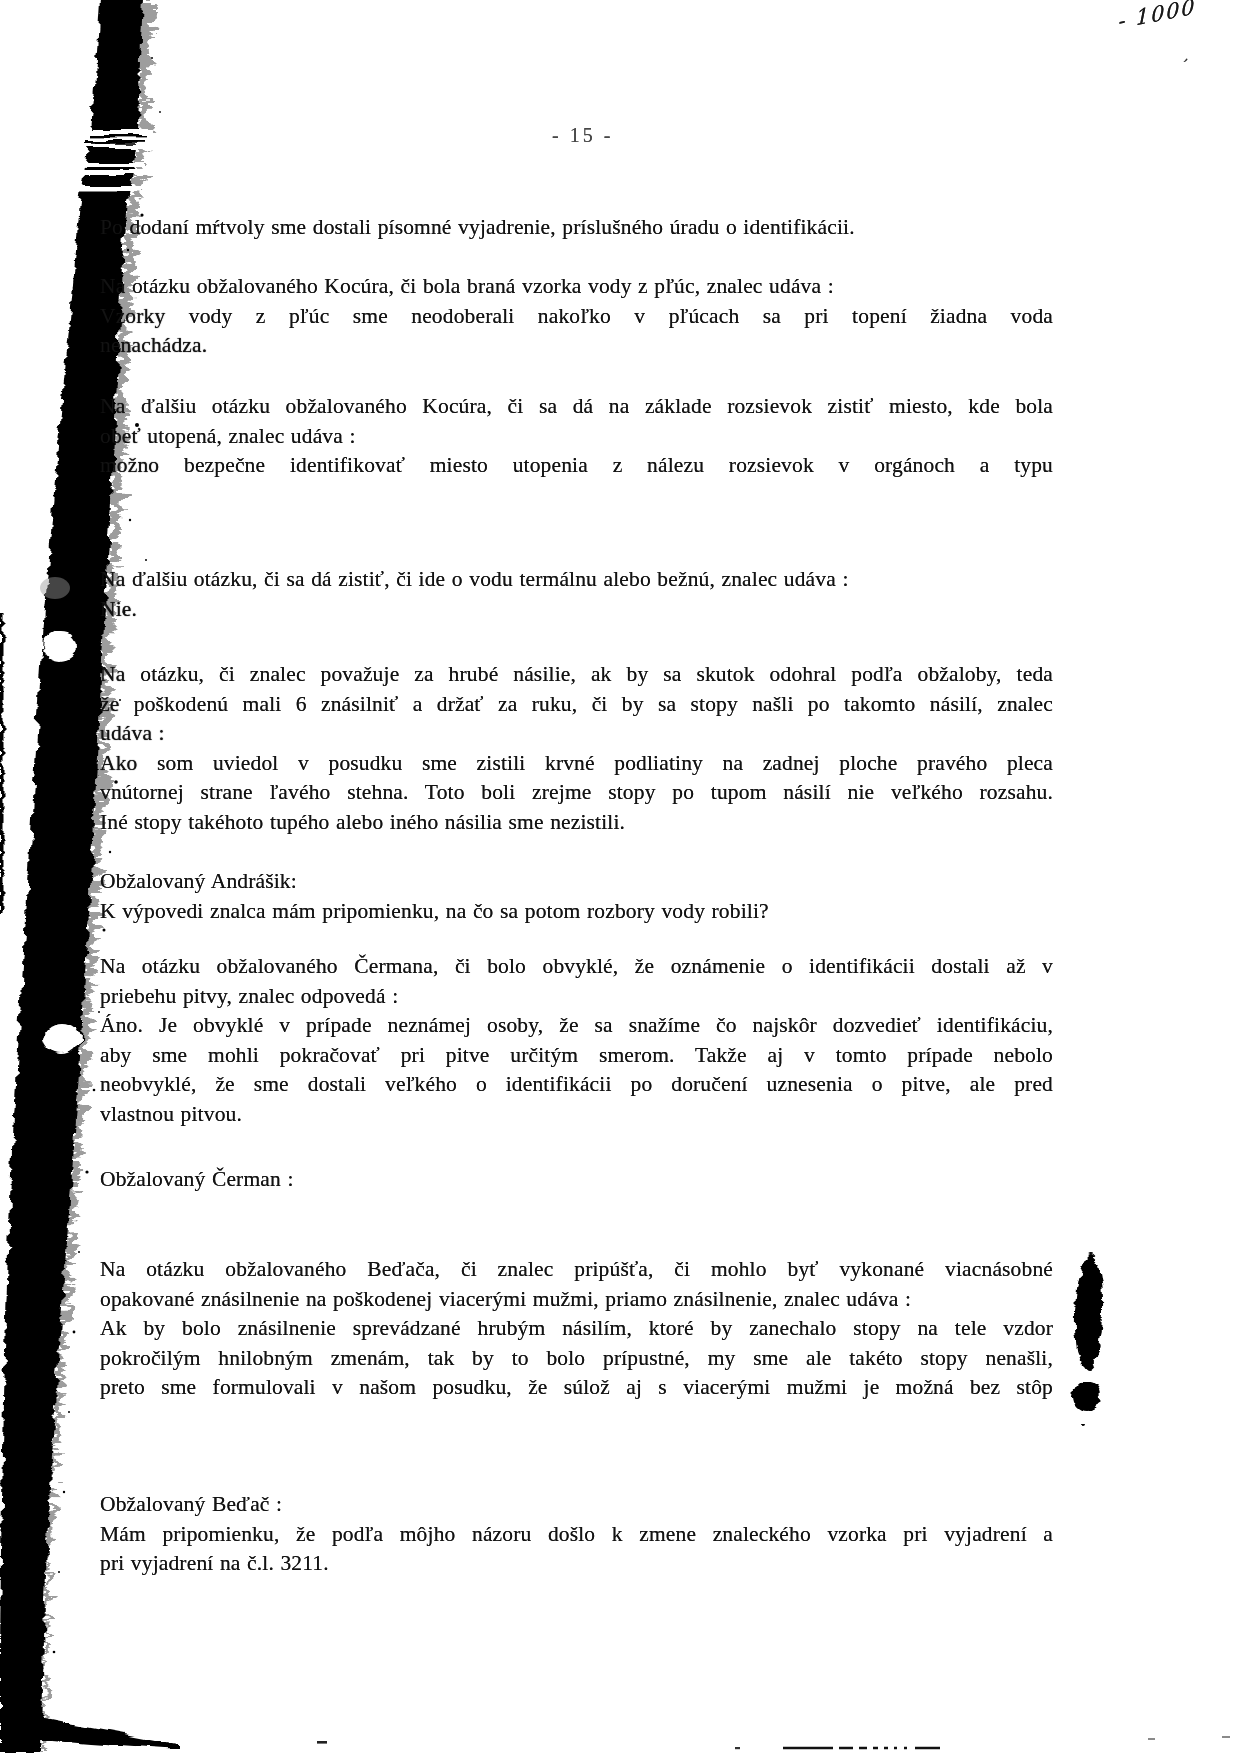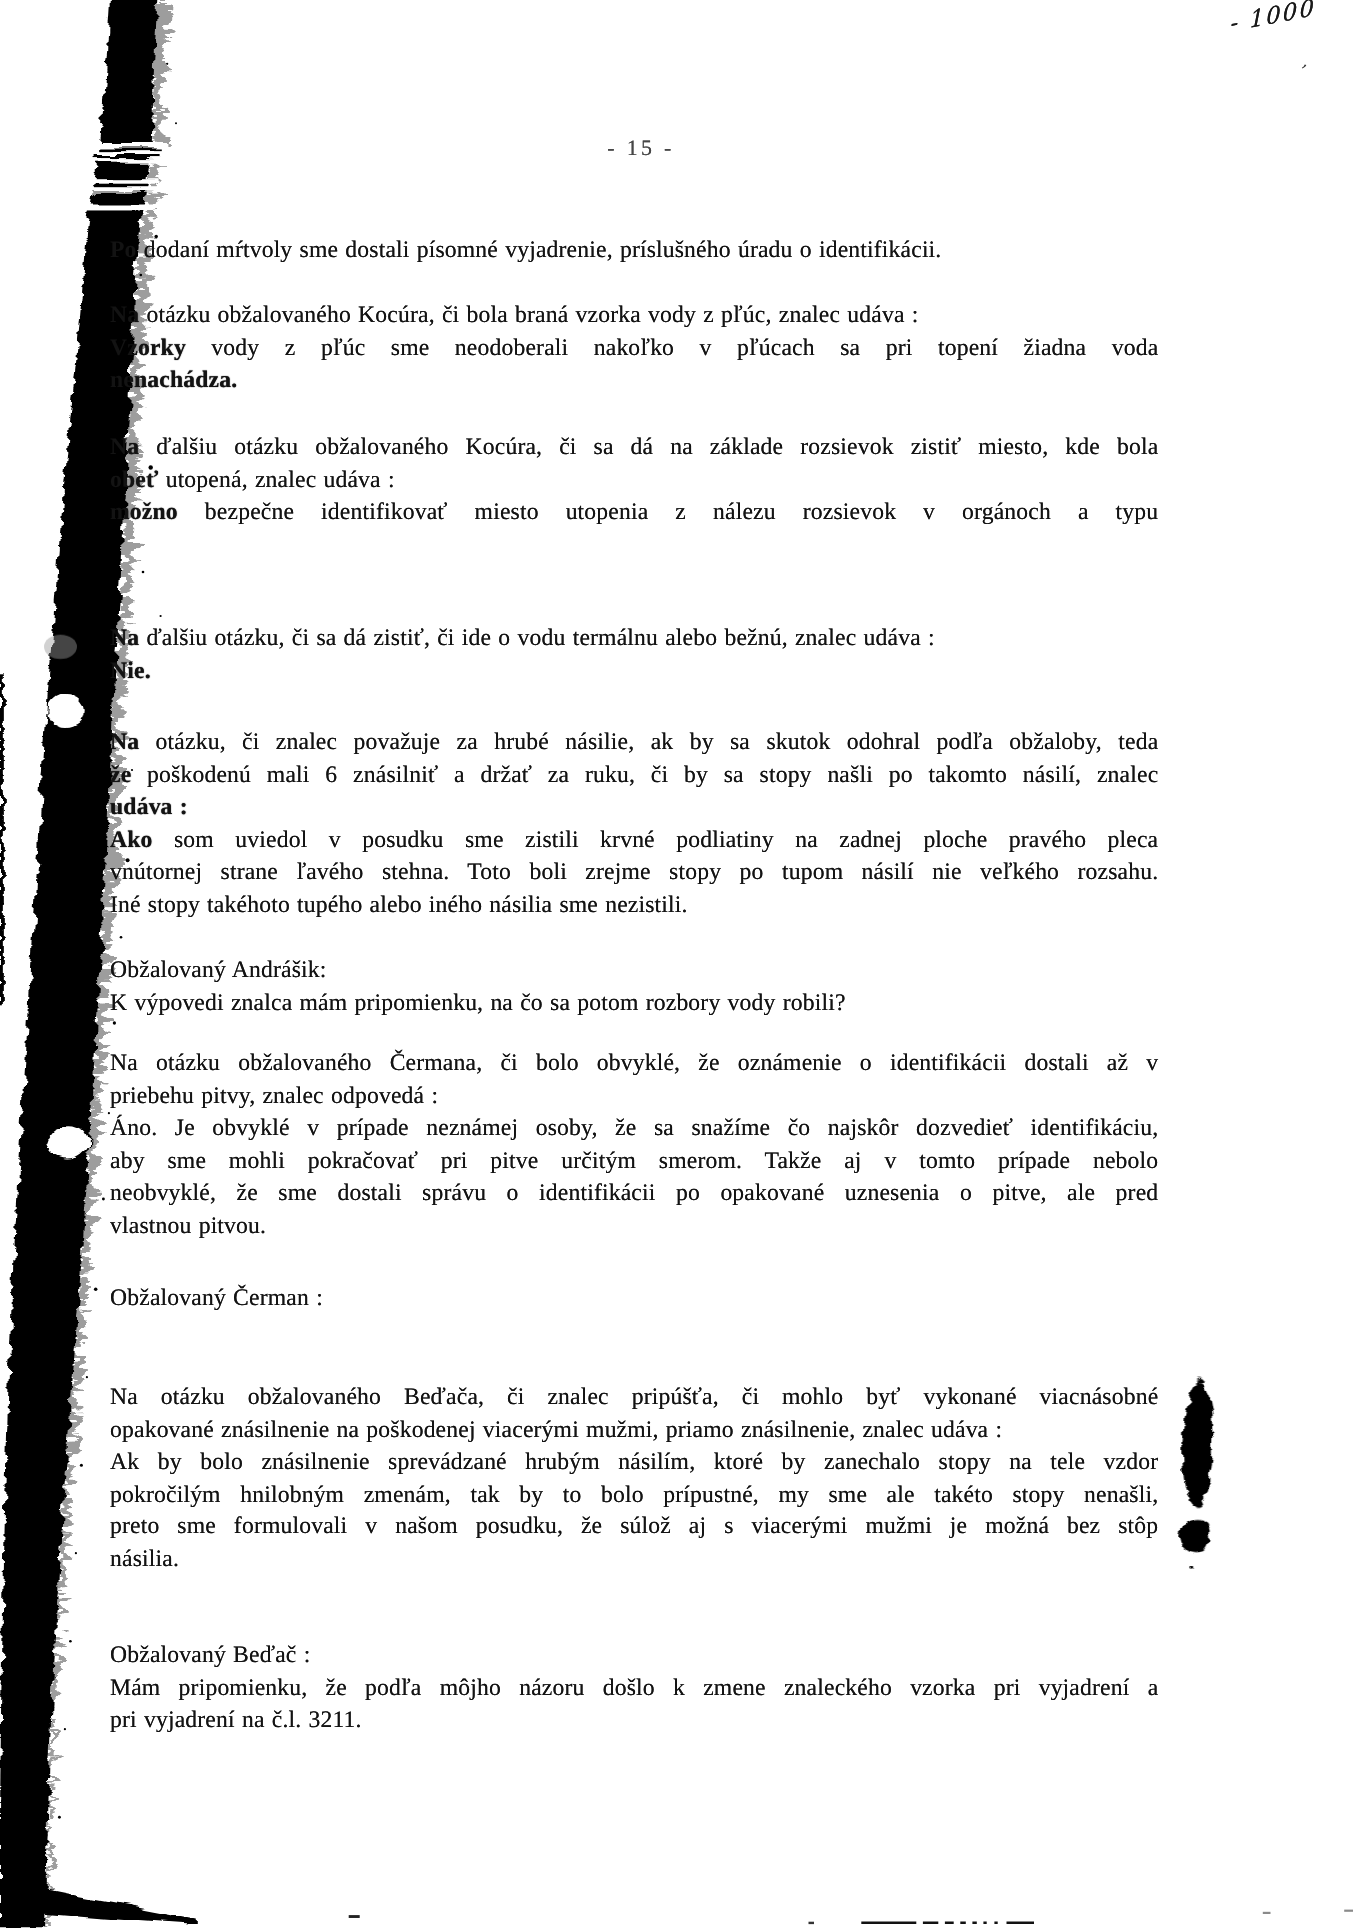--- a/index.html
+++ b/index.html
@@ -32,21 +32,21 @@
   .doc{position:absolute;left:0;top:0;width:1240px;height:1753px;}
   .para{position:absolute;left:100px;width:953px;}
   .line{
     font-size:21.5px;line-height:29.5px;color:#131313;
     text-align:justify;text-align-last:left;
     letter-spacing:.15px;word-spacing:1px;
     text-shadow:0 0 .5px rgba(10,10,10,.8);
     white-space:normal;
   }
   .line.stretch{text-align-last:justify;}
-  .lead{font-weight:bold;text-shadow:0 0 1px rgba(0,0,0,.9);}
+  .lead{font-weight:normal;text-shadow:0 0 1px rgba(0,0,0,.9);}
 </style>
 </head>
 <body>
 
 <div class="page">
 
   <svg class="artifacts" width="1240" height="1753" viewBox="0 0 1240 1753">
     <defs>
       <filter id="rough" x="-10%" y="-2%" width="130%" height="104%">
         <feTurbulence type="fractalNoise" baseFrequency="0.014 0.09" numOctaves="4" seed="7" result="n"></feTurbulence>
@@ -165,33 +165,32 @@
       </div>
       <div class="para" style="top: 867px;">
         <div class="line">Obžalovaný Andrášik:</div>
         <div class="line">K výpovedi znalca mám pripomienku, na čo sa potom rozbory vody robili?</div>
       </div>
       <div class="para" style="top: 952px;">
         <div class="line stretch">Na otázku obžalovaného Čermana, či bolo obvyklé, že oznámenie o identifikácii dostali až v</div>
         <div class="line">priebehu pitvy, znalec odpovedá :</div>
         <div class="line stretch">Áno. Je obvyklé v prípade neznámej osoby, že sa snažíme čo najskôr dozvedieť identifikáciu,</div>
         <div class="line stretch">aby sme mohli pokračovať pri pitve určitým smerom. Takže aj v tomto prípade nebolo</div>
-        <div class="line stretch">neobvyklé, že sme dostali správu o identifikácii po opakované uznesenia o pitve, ale pred</div>
+        <div class="line stretch">neobvyklé, že sme dostali veľkého o identifikácii po doručení uznesenia o pitve, ale pred</div>
         <div class="line">vlastnou pitvou.</div>
       </div>
       <div class="para" style="top: 1165px;">
         <div class="line">Obžalovaný Čerman :</div>
       </div>
       <div class="para" style="top: 1255px;">
         <div class="line stretch">Na otázku obžalovaného Beďača, či znalec pripúšťa, či mohlo byť vykonané viacnásobné</div>
         <div class="line">opakované znásilnenie na poškodenej viacerými mužmi, priamo znásilnenie, znalec udáva :</div>
         <div class="line stretch">Ak by bolo znásilnenie sprevádzané hrubým násilím, ktoré by zanechalo stopy na tele vzdor</div>
         <div class="line stretch">pokročilým hnilobným zmenám, tak by to bolo prípustné, my sme ale takéto stopy  nenašli,</div>
         <div class="line stretch">preto sme formulovali v našom posudku, že súlož aj s viacerými mužmi je možná bez stôp</div>
-        <div class="line">násilia.</div>
       </div>
       <div class="para" style="top: 1465px; margin-top: 25px;">
         <div class="line">Obžalovaný Beďač :</div>
         <div class="line stretch">Mám pripomienku, že podľa môjho názoru došlo k zmene znaleckého vzorka pri vyjadrení a</div>
         <div class="line">pri vyjadrení na č.l. 3211.</div>
       </div>
     </div>
 
 </div>
 

